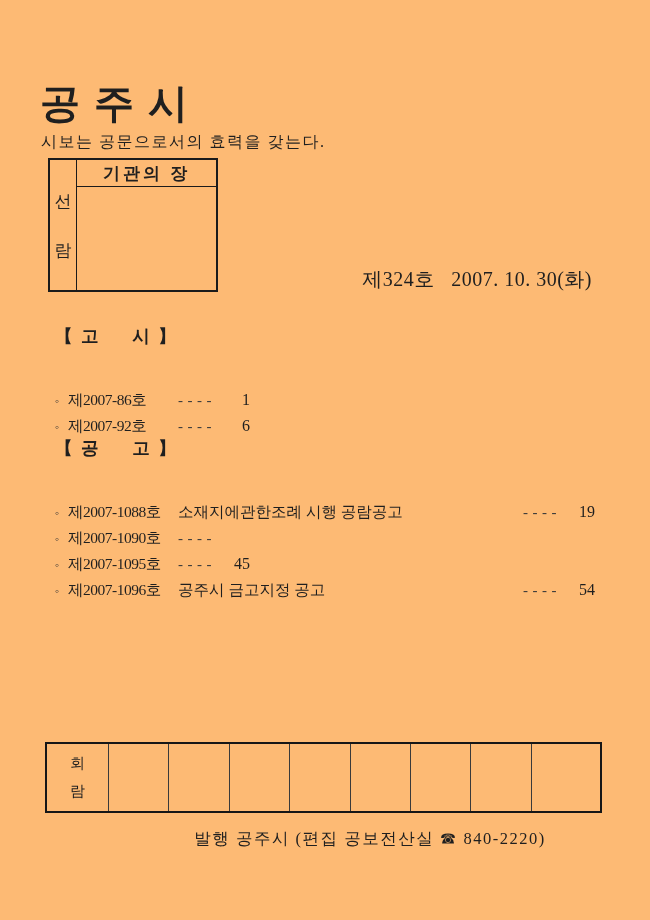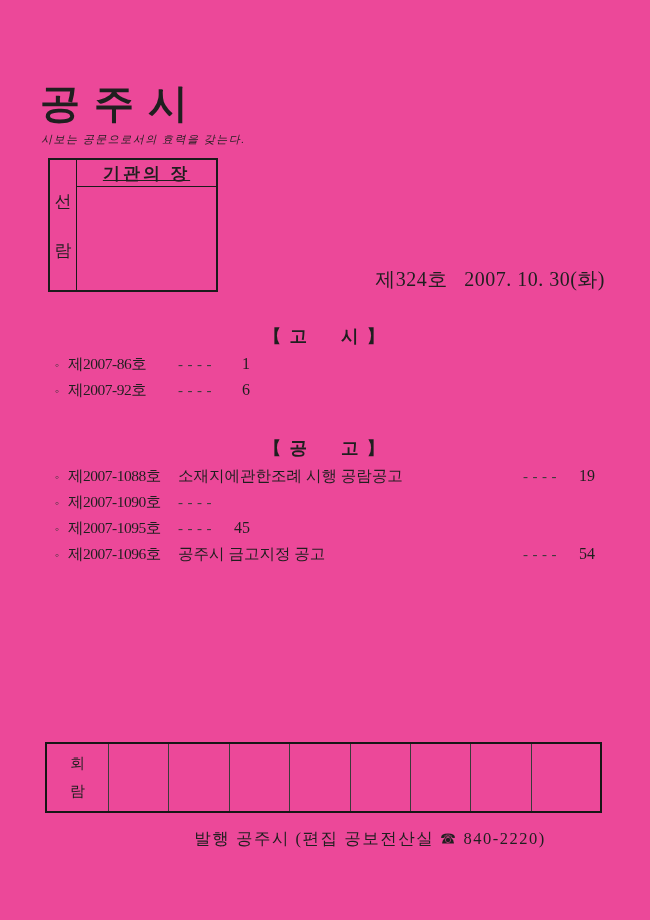--- a/index.html
+++ b/index.html
@@ -1,68 +1,68 @@
 <!DOCTYPE html>
 <html><head>
 <meta charset="utf-8">
 <style>
   html,body{margin:0;padding:0;background:#e8e8e8;}
   .page{
-    position:relative;width:650px;height:920px;background:#ec4899;
+    position:relative;width:650px;height:920px;background:#fdba74;
     margin:0 auto;overflow:hidden;
     font-family:"Liberation Serif","DejaVu Serif",serif;
     color:#1f1f1f;
   }
   
   .masthead-title{
     position:absolute;left:40px;top:84px;
     font-size:40px;line-height:1;font-weight:600;letter-spacing:2px;
     white-space:pre;
   }
   .masthead-subtitle{
     position:absolute;left:41px;top:132px;
-    font-size:11px;letter-spacing:1.5px;white-space:pre;font-style:italic;
+    font-size:16px;letter-spacing:1.5px;white-space:pre;
   }
   
   .stamp-box{
     position:absolute;left:48px;top:158px;width:170px;height:134px;
     border:2px solid #1b1b1b;display:flex;box-sizing:border-box;
   }
   .stamp-side{
     width:27px;border-right:1.5px solid #1b1b1b;box-sizing:border-box;
     display:flex;flex-direction:column;align-items:center;
     justify-content:flex-start;padding-top:30px;gap:26px;
     font-size:17px;
   }
   .stamp-main{flex:1;display:flex;flex-direction:column;}
   .stamp-header{
     height:27px;border-bottom:1.5px solid #1b1b1b;box-sizing:border-box;
     display:flex;align-items:center;justify-content:center;
-    font-size:17px;font-weight:600;letter-spacing:3px;white-space:pre;text-decoration:underline;
+    font-size:17px;font-weight:600;letter-spacing:3px;white-space:pre;
   }
   .stamp-body{flex:1;}
   
   .issue-line{
-    position:absolute;top:266px;right:45px;
+    position:absolute;top:266px;right:58px;
     font-size:20px;letter-spacing:0.5px;white-space:pre;
   }
   
   .toc-section{position:absolute;left:55px;width:540px;}
   .toc-section.sec-gosi{top:324px;}
   .toc-section.sec-gonggo{top:436px;}
   .toc-heading{
     font-size:17.5px;font-weight:600;letter-spacing:2px;
-    white-space:pre;margin:0 0 6px 0;line-height:24px;text-align:center;
+    white-space:pre;margin:0 0 6px 0;line-height:24px;
   }
   .toc-row{
     display:flex;align-items:baseline;height:26px;
     font-size:15.5px;white-space:nowrap;
   }
   .toc-bullet{width:13px;font-size:12px;color:#333;}
-  .toc-no{width:110px;letter-spacing:-0.5px;}
+  .toc-no{width:110px;letter-spacing:-0.5px;margin-top:36px;}
   .toc-title{flex:1;overflow:visible;}
   .toc-title .condensed{
     display:inline-block;transform:scaleX(0.6);transform-origin:0 70%;
     white-space:nowrap;
   }
   .toc-dashes{
     letter-spacing:4.5px;color:#3a3a3a;margin-right:10px;
     font-size:15px;
   }
   .toc-page{width:24px;text-align:right;font-size:16px;}

